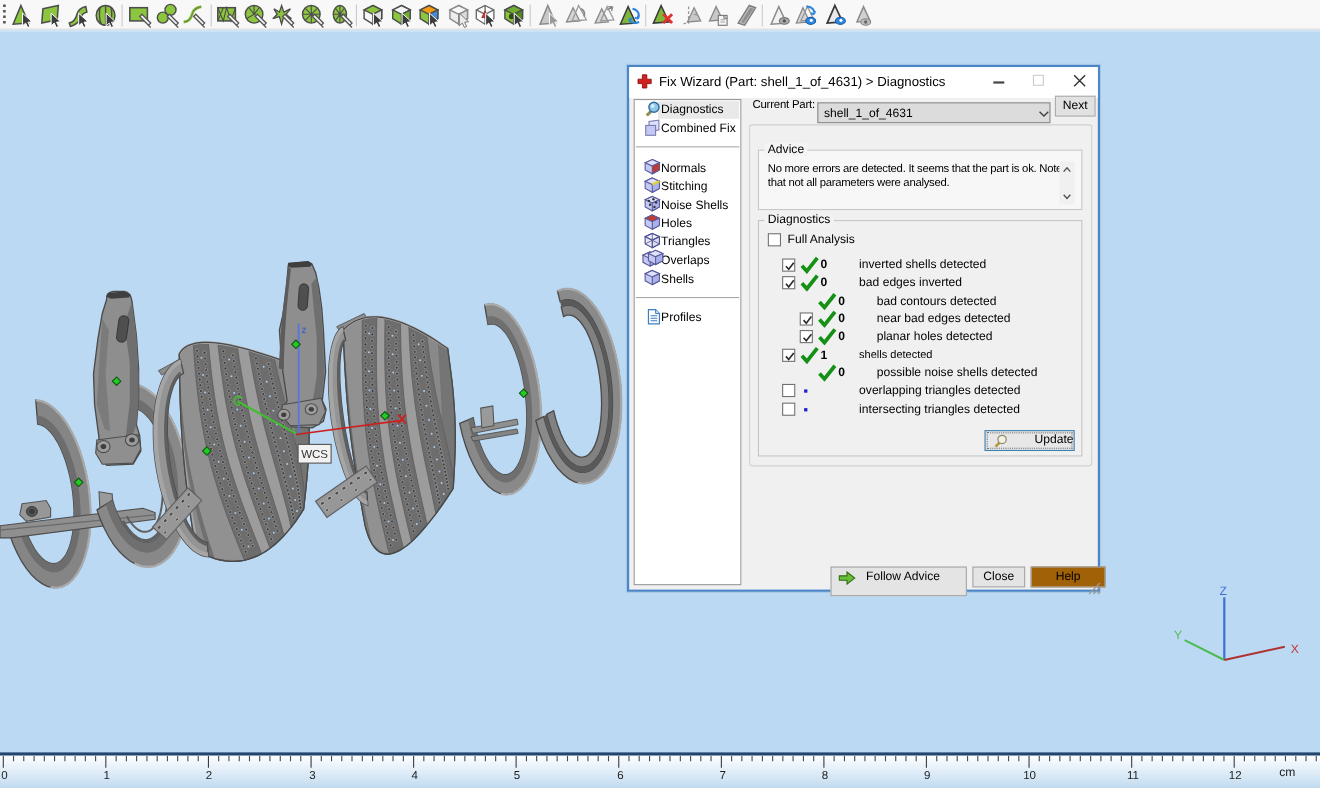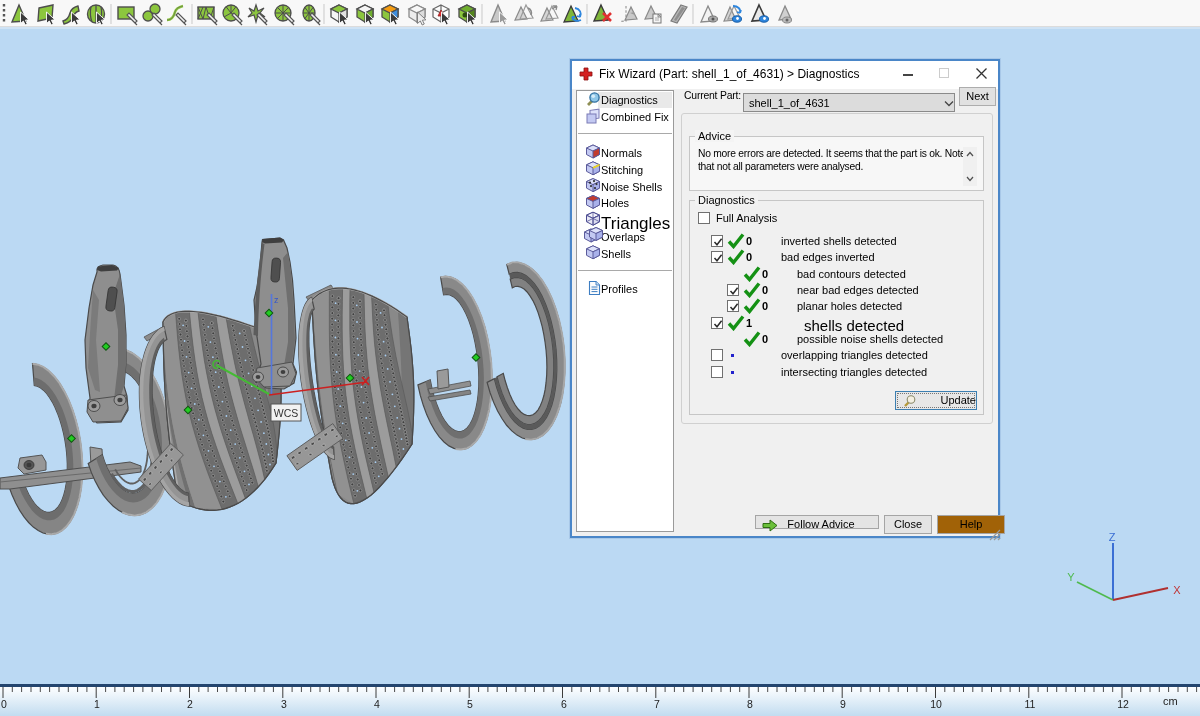--- a/index.html
+++ b/index.html
@@ -955,21 +955,21 @@
 
   <div class="abs" style="left:4px;top:29px;width:98px;height:442px;background:#fff;border:1px solid #9a9a9a"></div>
   <div class="abs" style="left:26px;top:31px;width:74px;height:16px;background:#e9e9e9"></div>
   <div class="abs" style="left:29px;top:33px;font-size:11px">Diagnostics</div>
   <div class="abs" style="left:29px;top:50px;font-size:11px">Combined Fix</div>
   <div class="abs" style="left:6px;top:72px;width:94px;height:1px;background:#a9a9a9"></div>
   <div class="abs" style="left:29px;top:86px;font-size:11px">Normals</div>
   <div class="abs" style="left:29px;top:103px;font-size:11px">Stitching</div>
   <div class="abs" style="left:29px;top:120px;font-size:11px">Noise Shells</div>
   <div class="abs" style="left:29px;top:136px;font-size:11px">Holes</div>
-  <div class="abs" style="left:29px;top:153px;font-size:17px">Triangles</div>
+  <div class="abs" style="left:29px;top:153px;font-size:11px">Triangles</div>
   <div class="abs" style="left:29px;top:170px;font-size:11px">Overlaps</div>
   <div class="abs" style="left:29px;top:187px;font-size:11px">Shells</div>
   <div class="abs" style="left:6px;top:209px;width:94px;height:1px;background:#a9a9a9"></div>
   <div class="abs" style="left:29px;top:222px;font-size:11px">Profiles</div>
 
   <div class="abs" style="left:112px;top:29px;font-size:10.4px;letter-spacing:-0.2px">Current Part:</div>
   <div class="abs" style="left:171px;top:32px;width:212px;height:19px;background:#dcdcdc;border:1px solid #8a8a8a">
     <div class="abs" style="left:5px;top:3px;font-size:11px">shell_1_of_4631</div>
     <svg class="abs" style="left:200px;top:6px" width="10" height="8">
         <path d="M1 1.5 L5 5.5 L9 1.5" stroke="#444" stroke-width="1.3" fill="none"></path>
@@ -995,21 +995,21 @@
   <div class="abs" style="left:144px;top:151px;font-size:11px">Full Analysis</div>
 
   <div class="abs" style="left:323px;top:330px;width:82px;height:19px;background:#e7e7e7;border:1px solid #3c7fb1;outline:1px dotted #777;outline-offset:-3px">
     <svg class="abs" style="left:6px;top:2px" width="15" height="15">
         <line x1="3" y1="12" x2="7" y2="8" stroke="#b59a3c" stroke-width="2.4"></line>
         <circle cx="9" cy="5.5" r="3.8" fill="#f4f0e2" stroke="#8a8a6a" stroke-width="1.1"></circle>
       </svg>
     <div style="text-align:right;font-size:11px;line-height:17px;padding-left:10px">Update</div>
   </div>
 
-  <div class="abs" style="left:183px;top:454px;width:124px;height:14px;background:#e4e4e4;border:1px solid #a5a5a5">
+  <div class="abs" style="left:183px;top:454px;width:124px;height:27px;background:#e4e4e4;border:1px solid #a5a5a5">
     <svg class="abs" style="left:6px;top:3px" width="17" height="13">
         <path d="M1 4.5 L8 4.5 L8 1 L15 6.5 L8 12 L8 8.5 L1 8.5 Z" fill="#6abf3a" stroke="#2e6e12" stroke-width="1"></path>
       </svg>
     <div style="text-align:center;font-size:11px;line-height:17px;padding-left:8px">Follow Advice</div>
   </div>
   <div class="abs" style="left:312px;top:454px;width:48px;height:19px;background:#e4e4e4;border:1px solid #a5a5a5;font-size:11px;text-align:center;line-height:17px">Close</div>
   <div class="abs" style="left:365px;top:454px;width:68px;height:19px;background:#a16207;border:1px solid #a5a5a5;font-size:11px;text-align:center;line-height:17px">Help</div>
   <svg class="abs" style="left:417px;top:468px" width="12" height="12">
       <path d="M11 1 L1 11 M11 5 L5 11 M11 9 L9 11" stroke="#9a9a9a" stroke-width="1.2"></path>
     </svg>
@@ -1128,21 +1128,21 @@
       <div style="position:absolute;left:797px;top:300.4000000000001px;font-size:11px;white-space:nowrap">planar holes detected</div>
       <div style="position:absolute;left:711px;top:316.7500000000001px;width:12px;height:12px;background:#fff;border:1px solid #707070">
         <svg width="12" height="12" style="position:absolute;left:0;top:0">
           <path d="M2.5 6 L5 8.8 L9.6 2.8" stroke="#2b2b2b" stroke-width="1.5" fill="none"></path>
         </svg>
       </div>
       <svg style="position:absolute;left:727px;top:314.7500000000001px" width="18" height="16">
         <path d="M2 8.5 L6.5 13.5 L16 1.5" stroke="#149114" stroke-width="3.4" fill="none"></path>
       </svg>
       <div style="position:absolute;left:746px;top:316.7500000000001px;font-weight:bold;font-size:11px">1</div>
-      <div style="position:absolute;left:804px;top:316.7500000000001px;font-size:15px;white-space:nowrap">shells detected</div>
+      <div style="position:absolute;left:781px;top:316.7500000000001px;font-size:10px;white-space:nowrap">shells detected</div>
       <svg style="position:absolute;left:743px;top:331.10000000000014px" width="18" height="16">
         <path d="M2 8.5 L6.5 13.5 L16 1.5" stroke="#149114" stroke-width="3.4" fill="none"></path>
       </svg>
       <div style="position:absolute;left:762px;top:333.10000000000014px;font-weight:bold;font-size:11px">0</div>
       <div style="position:absolute;left:797px;top:333.10000000000014px;font-size:11px;white-space:nowrap">possible noise shells detected</div>
       <div style="position:absolute;left:711px;top:349.45000000000016px;width:12px;height:12px;background:#fff;border:1px solid #707070"></div>
       <div style="position:absolute;left:731px;top:354.45000000000016px;width:3px;height:3px;background:#2222cc"></div>
       <div style="position:absolute;left:781px;top:349.45000000000016px;font-size:11px;white-space:nowrap">overlapping triangles detected</div>
       <div style="position:absolute;left:711px;top:365.8000000000002px;width:12px;height:12px;background:#fff;border:1px solid #707070"></div>
       <div style="position:absolute;left:731px;top:370.8000000000002px;width:3px;height:3px;background:#2222cc"></div>

